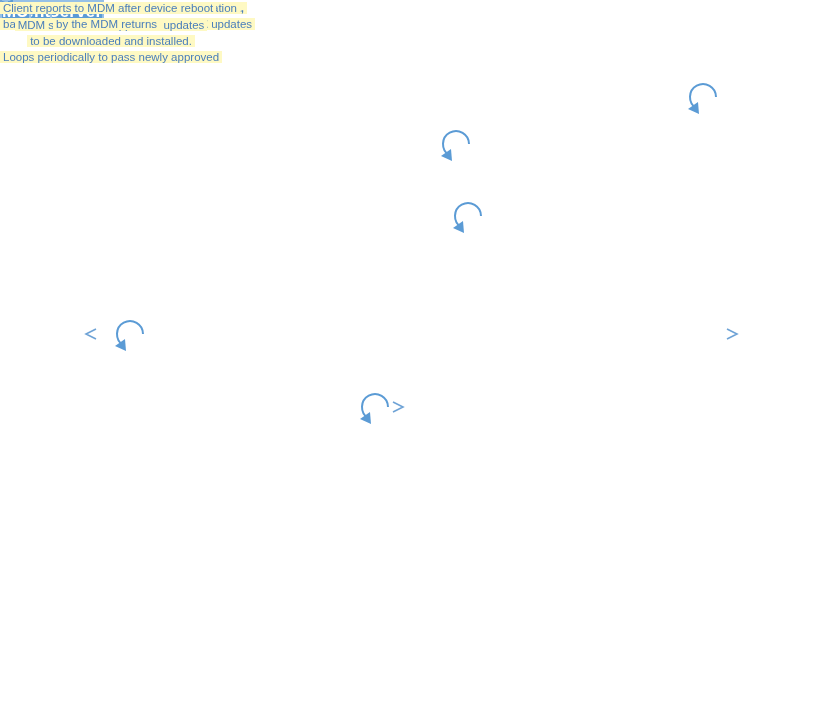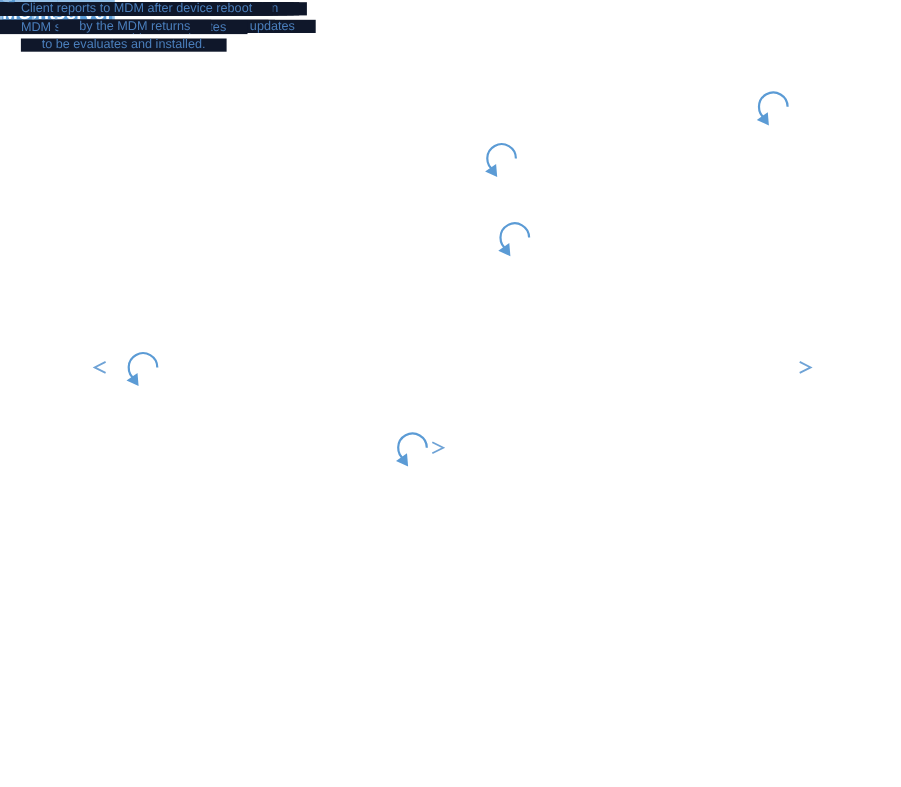--- a/index.html
+++ b/index.html
@@ -12,21 +12,21 @@
   .hline{position:absolute;height:2px;background:#6FA3D6;}
   .dline{position:absolute;height:0;border-top:2px dashed #7FABDA;}
   .arrL{position:absolute;width:0;height:0;border-top:5px solid transparent;
         border-bottom:5px solid transparent;border-right:13px solid #5B9BD5;}
   .arrR{position:absolute;width:0;height:0;border-top:5px solid transparent;
         border-bottom:5px solid transparent;border-left:13px solid #5B9BD5;}
   .selfloop{position:absolute;border:2px solid #6FA3D6;border-left:none;box-sizing:border-box;}
   .loop{position:absolute;}
   .lbl{position:absolute;color:#4A7EBB;font-size:11.5px;line-height:16px;text-align:center;
        white-space:nowrap;}
-  .lbl .bg{background:#0f172a;padding:0 19px;}
+  .lbl .bg{background:#fef9c3;padding:0 3px;}
   .lbl b{font-weight:700;}
   .red{color:#FF2B2B;}
 </style>
 </head>
 <body>
 
 <div id="stage">
 
   <div class="box" style="left:0;top:4;width:96;height:44;">
     <span>MDM Server</span>
@@ -102,21 +102,22 @@
   <svg class="loop" style="left:391;top:400;" width="14" height="14">
     <polyline points="2,2 12,7 2,12" fill="none" stroke="#6FA3D6" stroke-width="1.6"></polyline>
   </svg>
   <svg class="loop" style="left:355;top:386;" width="40" height="42" viewBox="0 0 40 42">
     <path d="M 33 21 A 13 13 0 1 0 13 32" fill="none" stroke="#5B9BD5" stroke-width="2"></path>
     <polygon points="15,26 5,33 16,38" fill="#5B9BD5"></polygon>
   </svg>
   <div class="lbl" style="left:90;top:363;width:300;">
     <div><span class="bg red">Policy: Update/EULA Aproval List</span></div>
     <div style="margin-top:1px;"><span class="bg">MDM sends list of approved updates</span></div>
-    <div><span class="bg">to be evaluates and installed.</span></div>
+    <div><span class="bg">to be downloaded and installed.</span></div>
+    <div><span class="bg">Loops periodically to pass newly approved</span></div>
   </div>
 
   <div class="hline" style="left:418;top:453;width:322;"></div>
   <div class="arrL" style="left:418;top:449;"></div>
   <div class="lbl" style="left:440;top:439;width:300;">
     <div><span class="bg">Client downloads only updates approved</span></div>
     <div><span class="bg">by the MDM returns</span></div>
   </div>
 
   <div class="hline" style="left:83;top:479;width:321;"></div>

